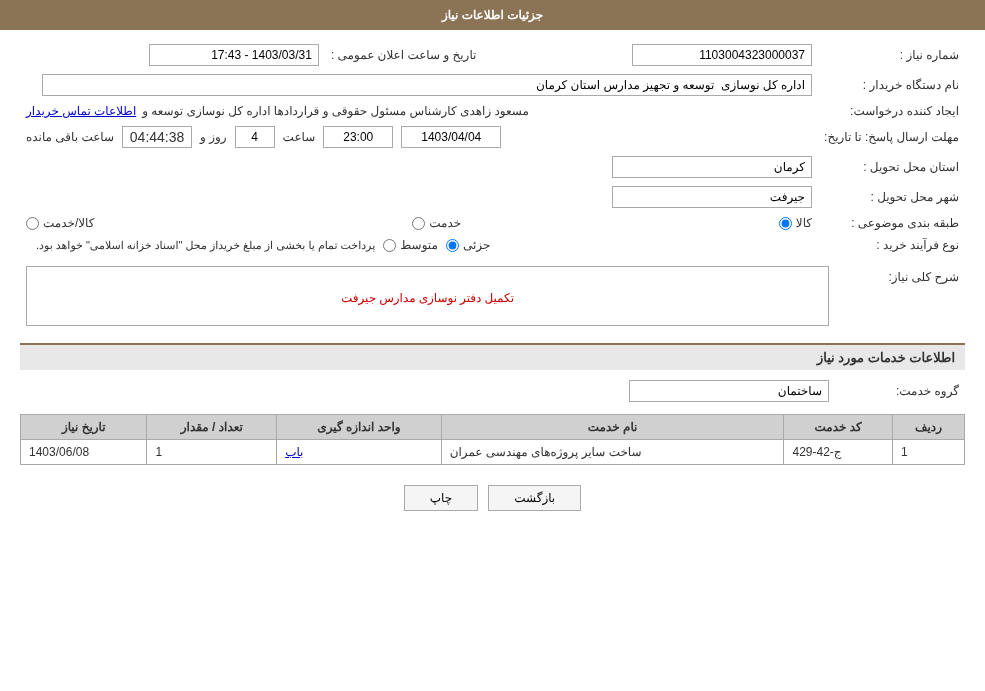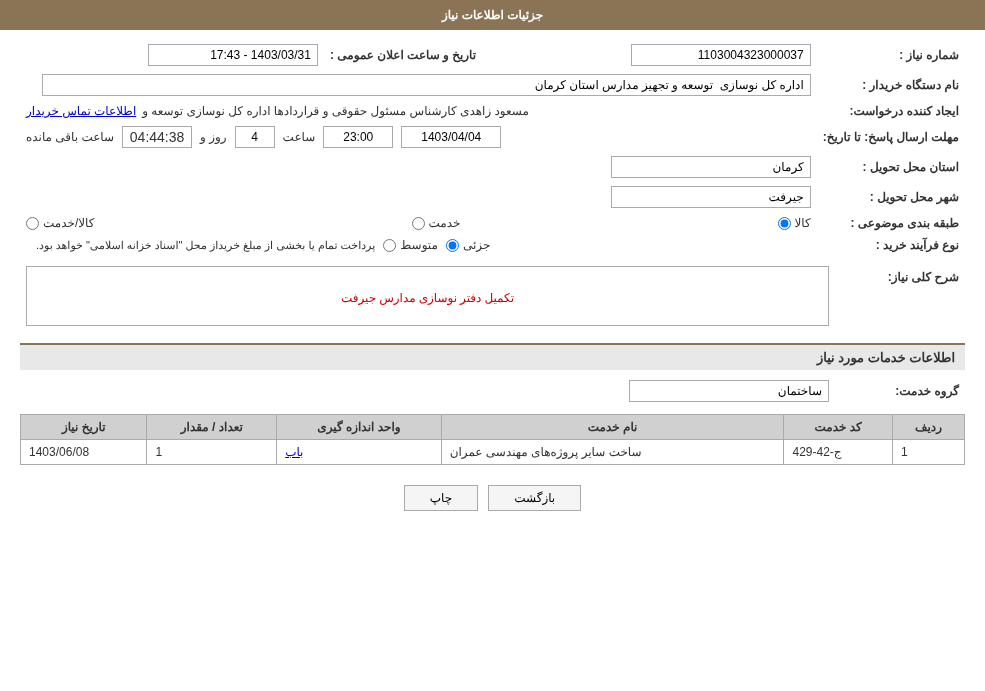--- a/index.html
+++ b/index.html
@@ -31,21 +31,21 @@
       width: 100%;
       border-collapse: collapse;
       margin-bottom: 6px;
     }
     .info-table td {
       padding: 4px 6px;
       vertical-align: middle;
     }
     .label-cell {
       color: #333;
-      font-weight: bold;
+      font-weight: normal;
       white-space: nowrap;
       text-align: right;
       width: 130px;
       font-size: 12px;
     }
     .value-cell {
       text-align: right;
     }
     .input-box {
       border: 1px solid #aaa;

